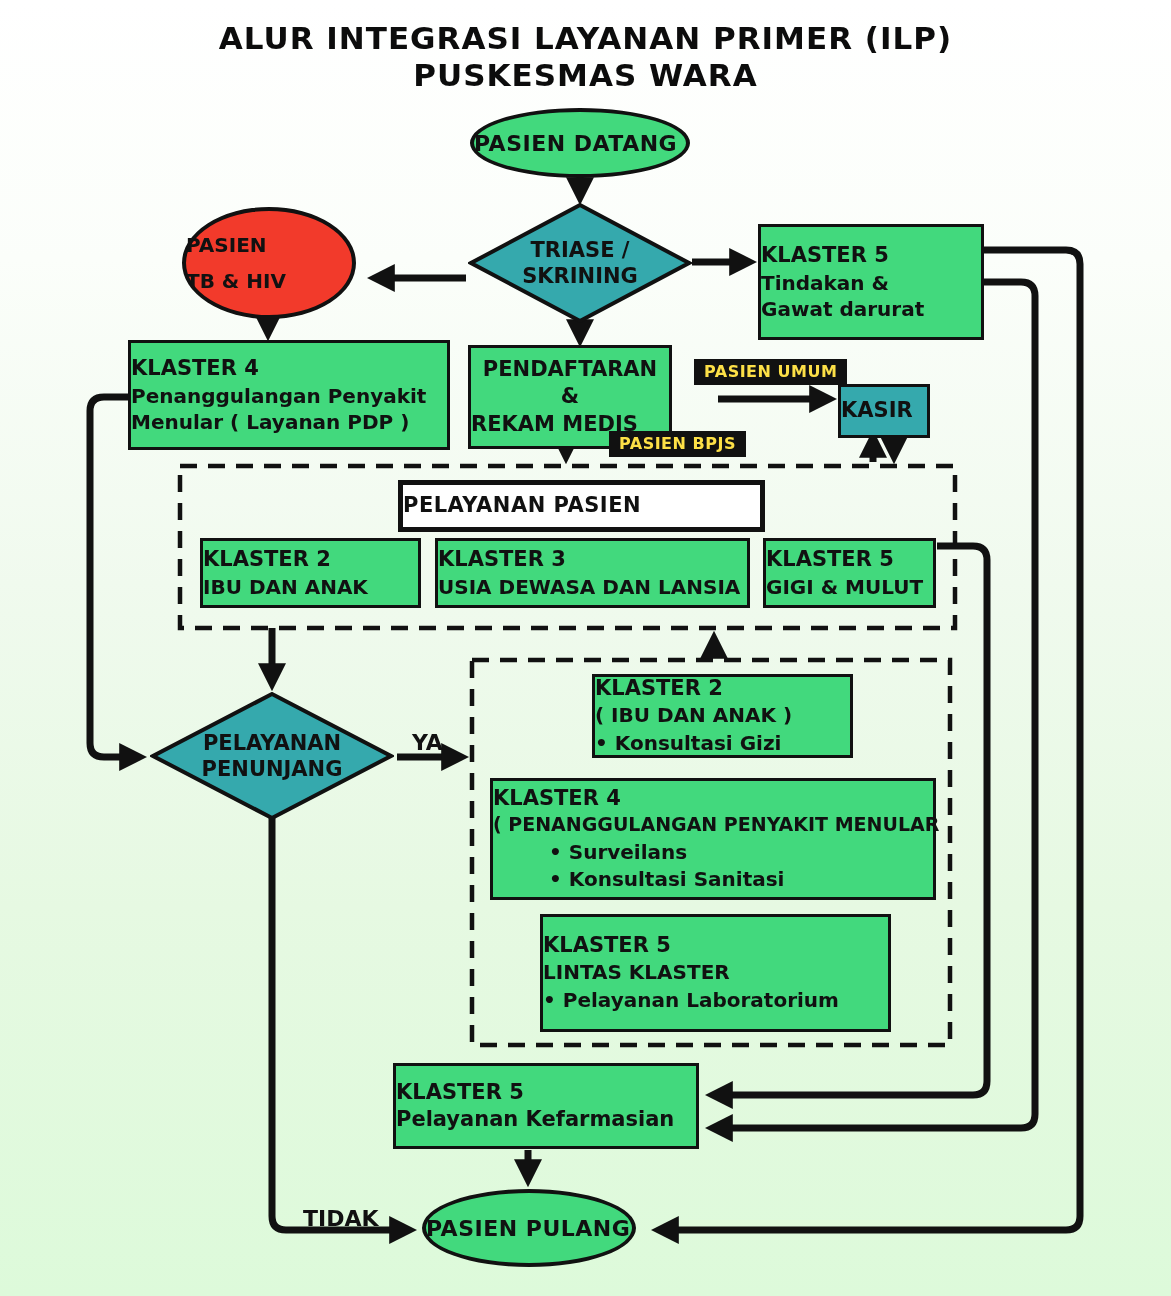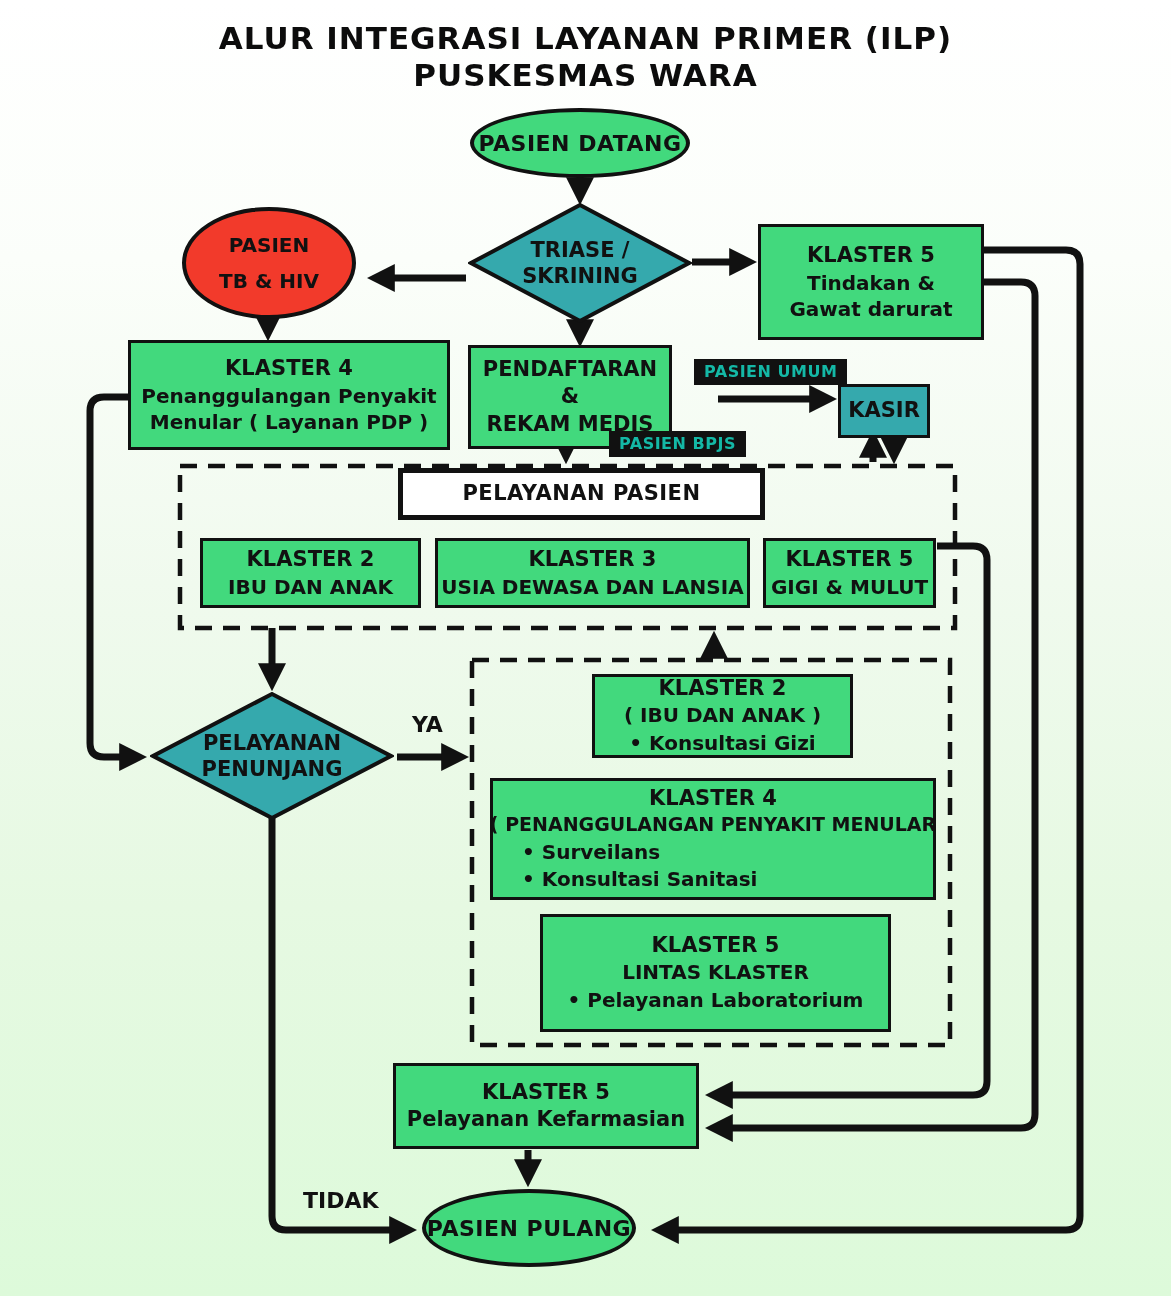--- a/index.html
+++ b/index.html
@@ -12,40 +12,40 @@
     color:#111;
   }
   .title{
     position:absolute;left:0;top:20px;width:100%;
     text-align:center;font-weight:bold;font-size:31px;
     letter-spacing:1px;line-height:1.2;color:#0c0c0c;
   }
   svg.layer{position:absolute;left:0;top:0;width:1171px;height:1296px;}
   .conn{stroke:var(--line,#111);stroke-width:7;fill:none;}
   .dash{stroke:var(--line,#111);stroke-width:4.5;fill:none;stroke-dasharray:17 11;}
-  .node{position:absolute;display:flex;flex-direction:column;justify-content:center;align-items:center;text-align:center;box-sizing:border-box;}
+  .node{position:absolute;display:flex;flex-direction:column;justify-content:center;align-items:flex-start;text-align:center;box-sizing:border-box;}
   .ellipse{border:4px solid #111;border-radius:50%;background:var(--green,#42d97d);font-weight:bold;}
   .ellipse.red{background:var(--red,#f23a2b);}
   .gbox{border:3px solid #111;background:var(--green,#42d97d);font-weight:bold;}
   .tealbox{border:3px solid #111;background:var(--teal,#35a9ad);font-weight:bold;}
   .whitebox{border:5px solid #111;background:#ffffff;font-weight:bold;}
   .bt{font-size:21px;line-height:1.3;}
   .bl{font-size:20px;line-height:1.3;}
   .bl-long{font-size:19px;line-height:1.35;white-space:nowrap;}
   .el-label{font-size:22px;letter-spacing:.5px;}
   .diamond-text{position:absolute;width:100%;top:50%;left:0;transform:translateY(-50%);text-align:center;font-weight:bold;font-size:21px;line-height:1.25;}
   .diamond-shape{fill:var(--teal,#35a9ad);stroke:#111;stroke-width:4;}
   .black-label{
-    position:absolute;background:var(--label-bg,#111);color:#14b8a6;
+    position:absolute;background:var(--label-bg,#111);color:#fde047;
     font-weight:bold;font-size:16px;letter-spacing:.5px;
     padding:4px 10px;line-height:1.1;
   }
-  .edge-word{position:absolute;font-weight:bold;font-size:22px;}
+  .edge-word{position:absolute;font-weight:bold;font-size:22px;margin-top:18px;}
   .bullets{list-style:none;margin:2px 0 0 0;padding:0;font-size:20px;font-weight:bold;line-height:1.35;}
-  .bullets.left{align-self:flex-start;text-align:left;padding-left:29px;}
+  .bullets.left{align-self:flex-start;text-align:left;padding-left:56px;}
   .bullets li::before{content:"•  ";}
 </style>
 </head>
 <body>
 
 <div class="canvas">
 
   <svg class="layer" viewBox="0 0 1171 1296">
     <defs>
       <marker id="ah" viewBox="0 0 10 10" refX="6" refY="5" markerWidth="4" markerHeight="4" orient="auto-start-reverse">
@@ -118,21 +118,21 @@
   </div>
 
   <div class="black-label" style="left:694px;top:359px;">PASIEN UMUM</div>
 
   <div class="node tealbox" style="left:838px;top:372px;width:92px;height:54px;margin-top:12px;">
     <div class="bt">KASIR</div>
   </div>
 
   <div class="black-label" style="left:589px;top:431px;margin-left:20px;">PASIEN BPJS</div>
 
-  <div class="node whitebox" style="left:398px;top:468px;width:367px;height:52px;">
+  <div class="node whitebox" style="left:398px;top:480px;width:367px;height:52px;">
     <div class="bt" style="letter-spacing:.5px;">PELAYANAN PASIEN</div>
   </div>
 
   <div class="node gbox" style="left:200px;top:538px;width:221px;height:70px;">
     <div class="bt">KLASTER 2</div>
     <div class="bl">IBU DAN ANAK</div>
   </div>
 
   <div class="node gbox" style="left:435px;top:538px;width:315px;height:70px;">
     <div class="bt">KLASTER 3</div>

